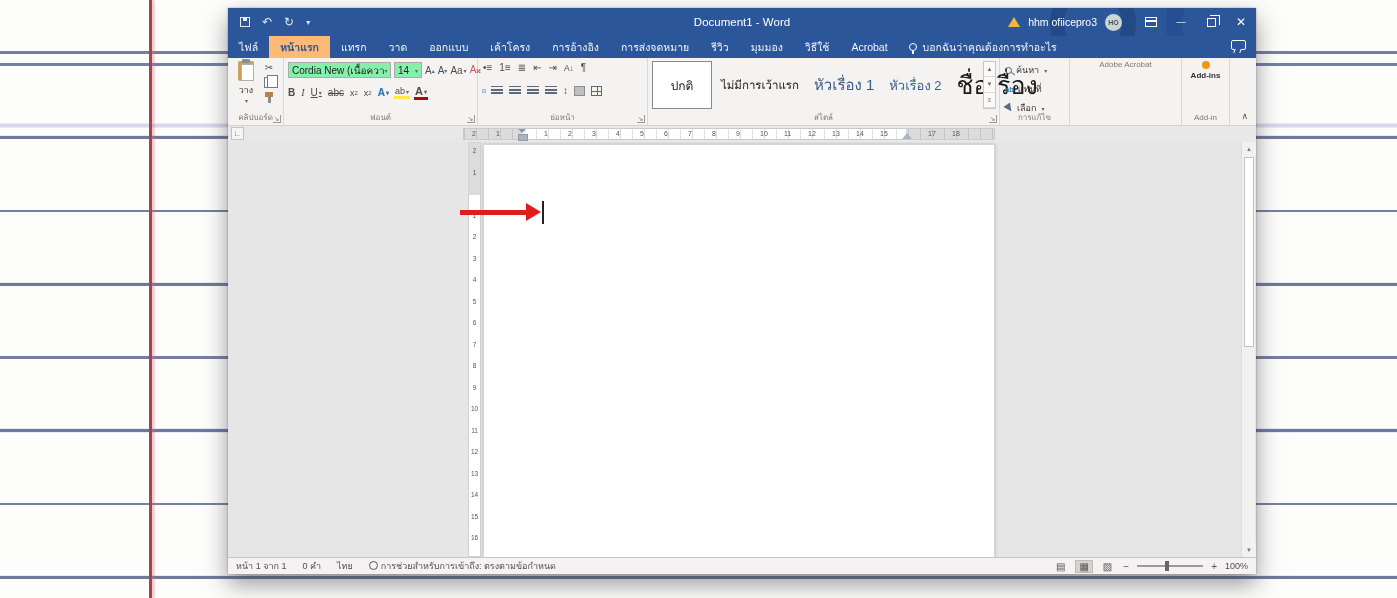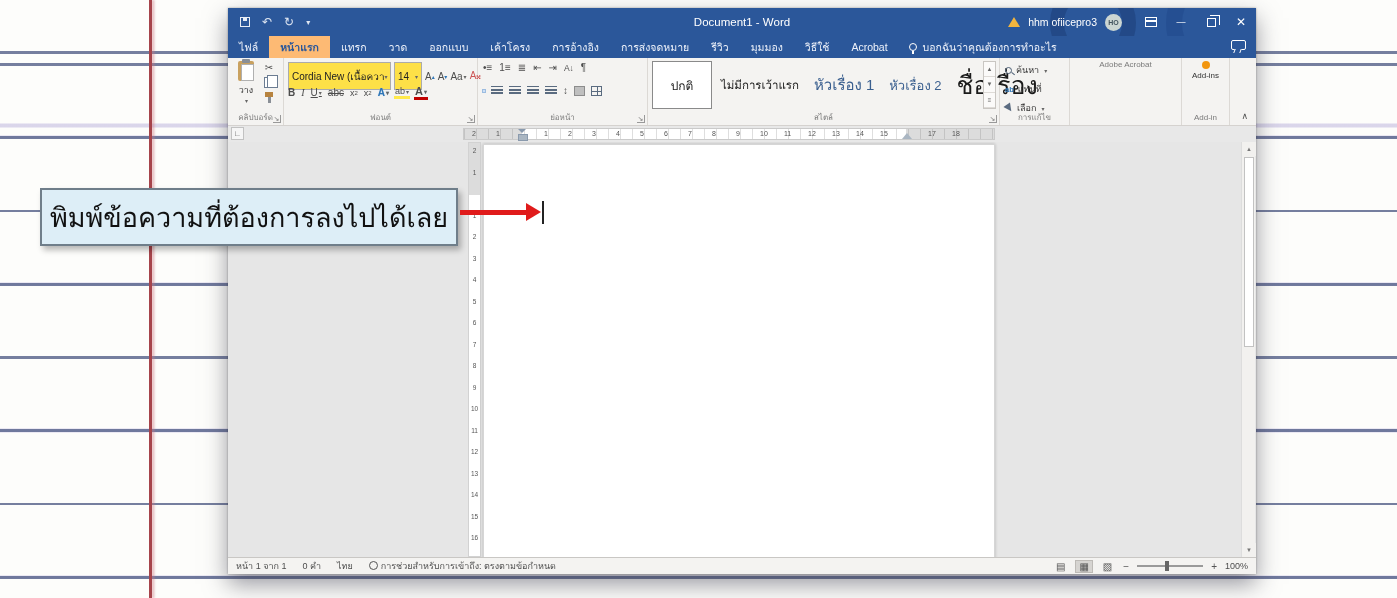--- a/index.html
+++ b/index.html
@@ -85,21 +85,21 @@
   .clip-col { position:absolute; left:36px; top:4px; display:flex; flex-direction:column; gap:4px; }
   .copy-ic { width:9px; height:11px; border:1px solid #6b7c92; position:relative; background:#fff; }
   .copy-ic::after { content:""; position:absolute; left:2px; top:-3px; width:9px; height:11px; border:1px solid #6b7c92; background:#fff; }
   .painter-ic { width:10px; height:11px; position:relative; }
   .painter-ic::before { content:""; position:absolute; left:1px; top:0; width:8px; height:5px; background:#b7833f; }
   .painter-ic::after { content:""; position:absolute; left:4px; top:5px; width:2.5px; height:6px; background:#8a8f96; }
 
   
   .g-font { width:194px; }
   .frow1 { position:absolute; left:4px; top:4px; display:flex; align-items:center; gap:3px; }
-  .combo { background:#fde047; border:1px solid #ababab; height:28px; font-size:10px; color:#222;
+  .combo { background:#86efac; border:1px solid #ababab; height:16px; font-size:10px; color:#222;
     display:flex; align-items:center; padding:0 3px; white-space:nowrap; overflow:hidden; }
   .combo .dd { margin-left:auto; }
   .fname { width:103px; } .fsize { width:28px; }
   .frow2 { position:absolute; left:4px; top:27px; display:flex; align-items:center; gap:6px; font-size:11px; color:#333; }
   .bold { font-weight:bold; } .ital { font-style:italic; font-family:"Liberation Serif",serif; }
   .unde { text-decoration:underline; }
   .strike { text-decoration:line-through; font-size:10px; }
   .subsup { font-size:9px; } .subsup sub,.subsup sup { font-size:6px; }
   .fx { color:#2e75b6; font-weight:bold; text-shadow:0 0 1px #9cc3e5; }
   .hl { position:relative; font-size:9px; padding-bottom:3px; }
@@ -146,21 +146,21 @@
   .editrows { position:absolute; left:5px; top:5px; display:flex; flex-direction:column; gap:5px; }
   .editrow { display:flex; align-items:center; gap:4px; white-space:nowrap; }
   .mag { width:7px; height:7px; border:1.4px solid #4d5f75; border-radius:50%; position:relative; }
   .mag::after { content:""; position:absolute; left:5px; top:5.5px; width:4px; height:1.4px; background:#4d5f75; transform:rotate(40deg); }
   .ab-ic { font-size:7.5px; color:#2e75b6; font-weight:bold; }
   .cursor-ic { width:0; height:0; border-left:4px solid transparent; border-right:4px solid transparent;
     border-top:8px solid #5a6b80; transform:rotate(-35deg); }
 
   
   .g-acro { width:112px; }
-  .acrobtns { position:absolute; left:0; top:3px; width:100%; display:flex; justify-content:center; gap:6px; }
+  .acrobtns { position:absolute; left:0; top:3px; width:100%; display:flex; justify-content:center; gap:6px;font-weight:bold; }
   .bigbtn { display:flex; flex-direction:column; align-items:center; font-size:8px; color:#333; text-align:center; width:52px; }
   .bigbtn .ic { margin-bottom:2px; }
   .g-addin { width:48px; }
   .addin-dot { width:8px; height:8px; border-radius:50%; background:#f29built; background:#f2960f; }
   .g-fill { flex:1; border-right:none; position:relative; }
   .collapse { position:absolute; right:8px; bottom:4px; font-size:9px; color:#555; }
 
   
   .rulerrow { position:absolute; left:0; top:118px; right:0; height:16px; background:#e8e8e8; }
   .tabsel { position:absolute; left:3px; top:1px; width:13px; height:13px; background:#f6f6f6;
@@ -470,19 +470,16 @@
         <span class="zminus">−</span>
         <span class="zoomtrack">
             <span class="zoomthumb"></span>
           </span>
         <span class="zplus">+</span>
         <span>100%</span>
       </div>
     </div>
   </div>
 
-  <div class="callout">
-    <span>พิมพ์ข้อความที่ต้องการลงไปได้เลย</span>
-  </div>
   <div class="arrow-line"></div>
   <div class="arrow-head"></div>
   <div class="caret"></div>
 </div>
 
 </body></html>

